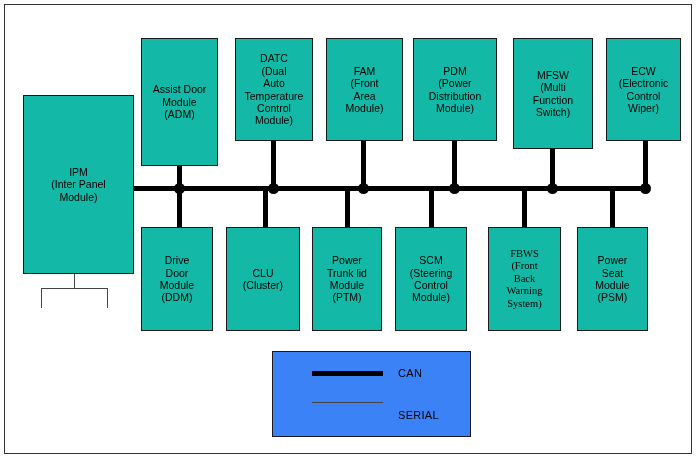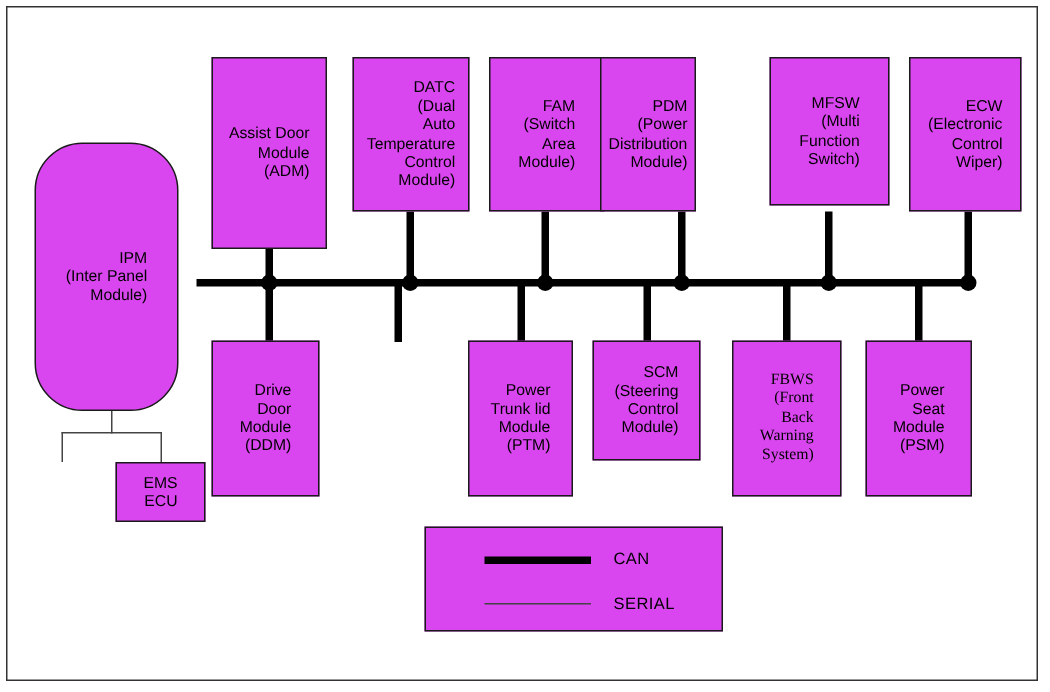--- a/index.html
+++ b/index.html
@@ -27,25 +27,25 @@
     height: 450px;
     border: 1px solid #333333;
     box-sizing: border-box;
     background: #ffffff;
   }
   
   .box {
     position: absolute;
     box-sizing: border-box;
     border: 1.4px solid #1a1a1a;
-    background: #d946ef;
+    background: #14b8a6;
     display: flex;
     align-items: center;
     justify-content: center;
-    text-align: right;
+    text-align: center;
     font-size: 10.5px;
     line-height: 12.4px;
     color: #000000;
     padding: 1px 2px;
     z-index: 4;
   }
   .box .lbl {
     display: block;
     white-space: pre-line;
   }
@@ -81,26 +81,25 @@
     background: #444444;
     width: 1.4px;
     z-index: 2;
   }
   
   .legend {
     position: absolute;
     left: 272px;
     top: 351px;
     width: 199px;
-    height: 70px;
+    height: 86px;
     box-sizing: border-box;
     border: 1.4px solid #1a1a1a;
-    background: #d946ef;
+    background: #3b82f6;
     z-index: 4;
-    margin-left: 11px;
   }
   .legend-swatch-can {
     position: absolute;
     left: 39px;
     top: 19px;
     width: 71px;
     height: 4.5px;
     background: #000000;
   }
   .legend-swatch-serial {
@@ -112,21 +111,21 @@
     background: #444444;
   }
   .legend-label {
     position: absolute;
     left: 125px;
     font-size: 11px;
     color: #000000;
     letter-spacing: 0.3px;
   }
   .legend-label.can { top: 15px; }
-  .legend-label.serial { top: 45px; }
+  .legend-label.serial { top: 57px; }
 </style>
 </head>
 <body>
 
 <div id="canvas">
 
   <div class="frame"></div>
 
   <div class="can-h" style="left:131px; top:186px; width:517px;"></div>
 
@@ -149,82 +148,82 @@
   <div class="node" style="left:358px; top:183px;"></div>
   <div class="node" style="left:449px; top:183px;"></div>
   <div class="node" style="left:547px; top:183px;"></div>
   <div class="node" style="left:640px; top:183px;"></div>
 
   <div class="serial-h" style="left:41px; top:288px; width:67px;"></div>
   <div class="serial-v" style="left:74px; top:274px; height:15px;"></div>
   <div class="serial-v" style="left:41px; top:288px; height:20px;"></div>
   <div class="serial-v" style="left:107px; top:288px; height:20px;"></div>
 
-  <div class="box" style="left:23px; top:95px; width:96px; height:179px;border-radius:32px;">
+  <div class="box" style="left:23px; top:95px; width:111px; height:179px;">
     <span class="lbl">IPM
 (Inter Panel
 Module)</span>
   </div>
 
-  <div class="box" style="left:77px; top:308px; width:60px; height:40px;">
-    <span class="lbl">EMS
-ECU</span>
-  </div>
 
   <div class="box" style="left:141px; top:38px; width:77px; height:128px;">
     <span class="lbl">Assist Door
 Module
 (ADM)</span>
   </div>
   <div class="box" style="left:235px; top:38px; width:78px; height:103px;">
     <span class="lbl">DATC
 (Dual
 Auto
 Temperature
 Control
 Module)</span>
   </div>
   <div class="box" style="left:326px; top:38px; width:77px; height:103px;">
     <span class="lbl">FAM
-(Switch
+(Front
 Area
 Module)</span>
   </div>
-  <div class="box" style="left:400px; top:38px; width:64px; height:103px;">
+  <div class="box" style="left:413px; top:38px; width:84px; height:103px;">
     <span class="lbl">PDM
 (Power
 Distribution
 Module)</span>
   </div>
-  <div class="box" style="left:513px; top:38px; width:80px; height:99px;">
+  <div class="box" style="left:513px; top:38px; width:80px; height:111px;">
     <span class="lbl">MFSW
 (Multi
 Function
 Switch)</span>
   </div>
   <div class="box" style="left:606px; top:38px; width:75px; height:103px;">
     <span class="lbl">ECW
 (Electronic
 Control
 Wiper)</span>
   </div>
 
   <div class="box" style="left:141px; top:227px; width:72px; height:104px;">
     <span class="lbl">Drive
 Door
 Module
 (DDM)</span>
   </div>
+  <div class="box" style="left:226px; top:227px; width:74px; height:104px;">
+    <span class="lbl">CLU
+(Cluster)</span>
+  </div>
   <div class="box" style="left:312px; top:227px; width:70px; height:104px;">
     <span class="lbl">Power
 Trunk lid
 Module
 (PTM)</span>
   </div>
-  <div class="box" style="left:395px; top:227px; width:72px; height:80px;">
+  <div class="box" style="left:395px; top:227px; width:72px; height:104px;">
     <span class="lbl">SCM
 (Steering
 Control
 Module)</span>
   </div>
   <div class="box" style="left:488px; top:227px; width:73px; height:104px;font-family:Liberation Serif, serif;">
     <span class="lbl">FBWS
 (Front
 Back
 Warning

